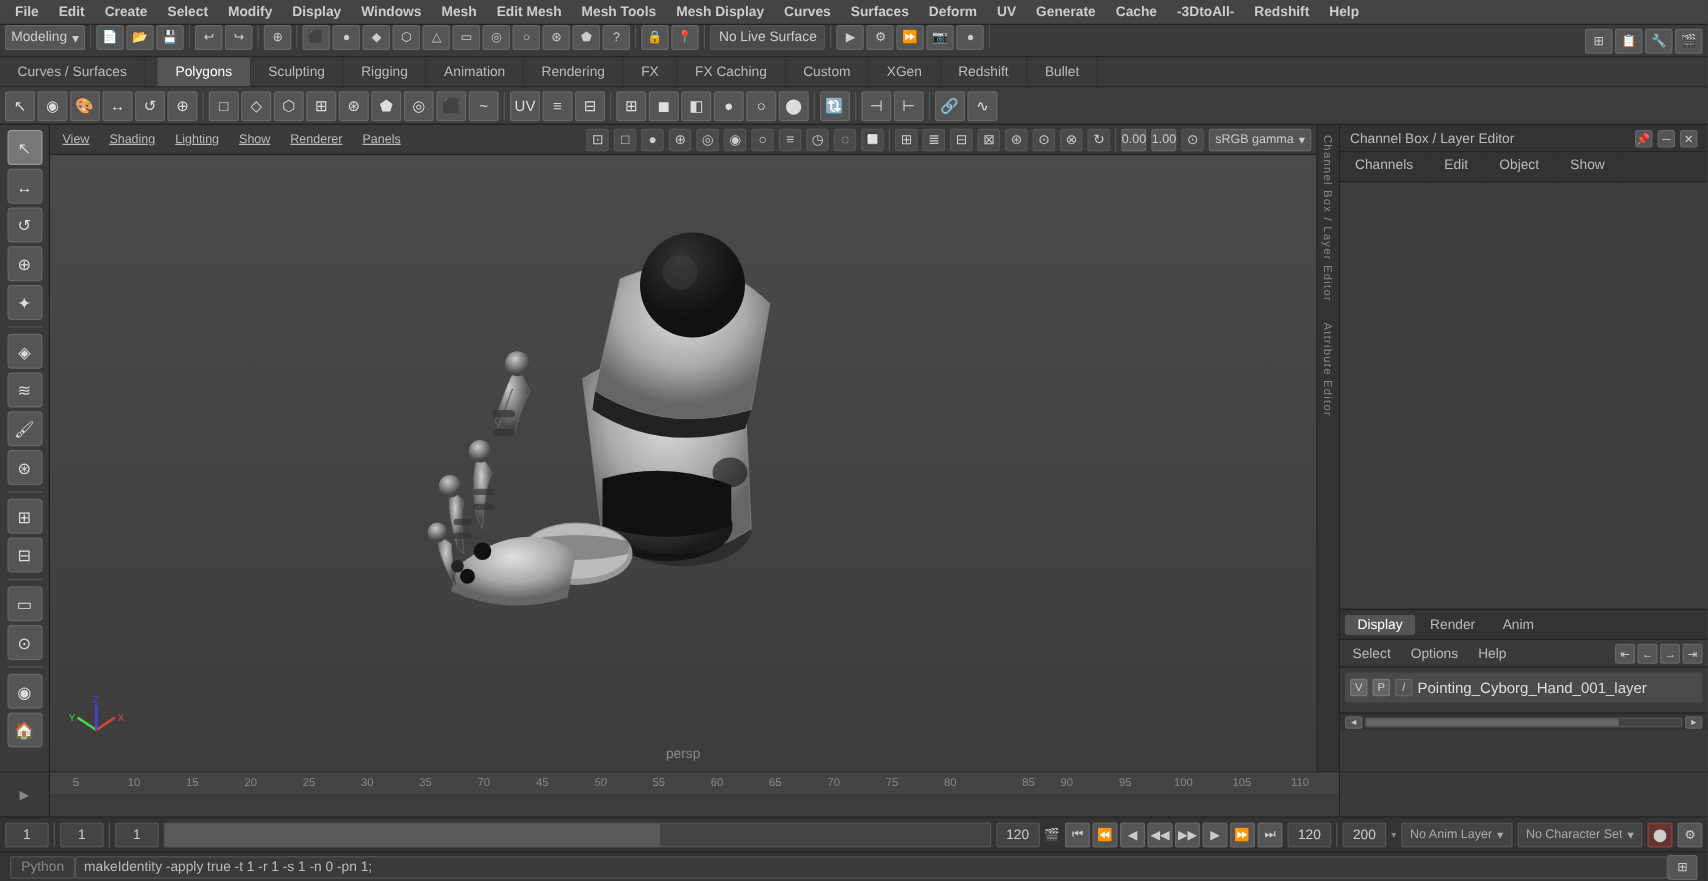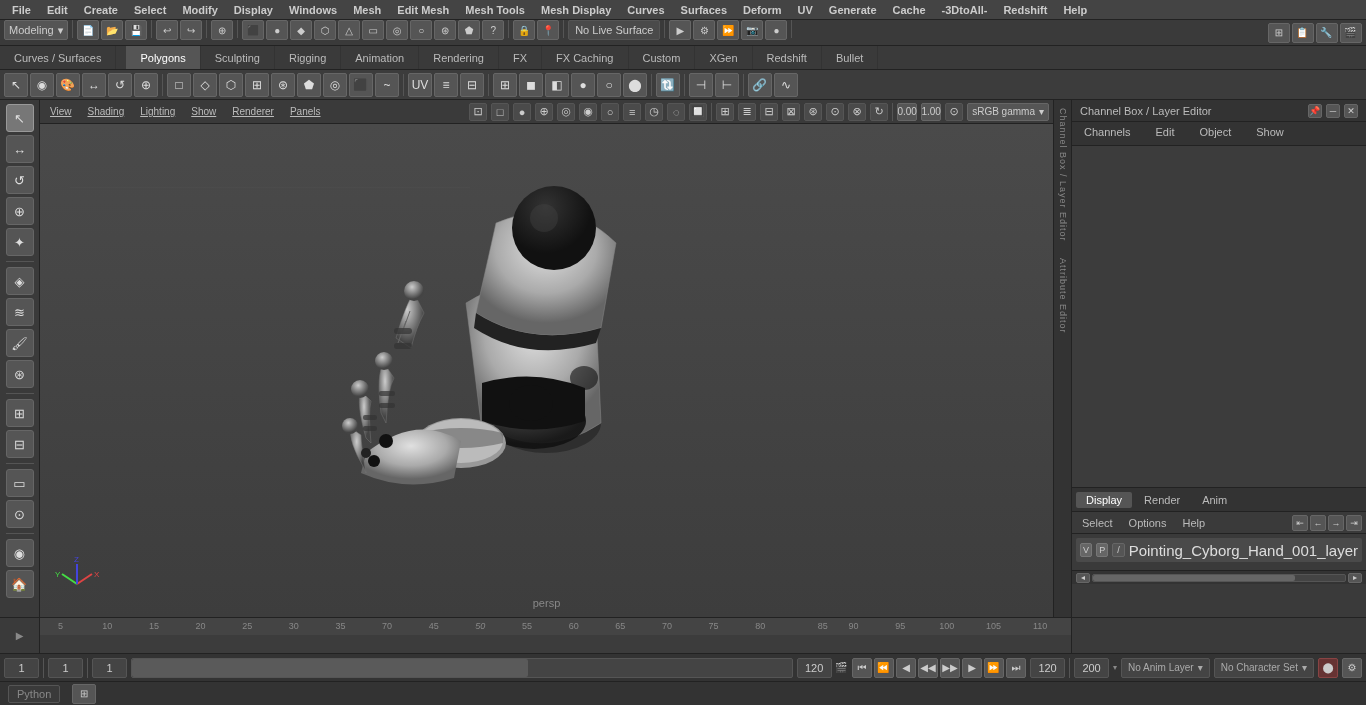--- a/index.html
+++ b/index.html
@@ -351,21 +351,21 @@
     .layer-row {
       height: 24px;
       display: flex;
       align-items: center;
       gap: 4px;
       padding: 0 4px;
       background: #4a4a4a;
       border-radius: 2px;
     }
     .layer-vp { width: 14px; height: 14px; background: #666; border: 1px solid #777; border-radius: 2px; font-size: 9px; display: flex; align-items: center; justify-content: center; cursor: pointer; color: #ccc; }
-    .layer-name { flex: 1; font-size: 15px; color: #ddd; }
+    .layer-name { flex: 1; font-size: 12px; color: #ddd; }
     .layer-icon { width: 14px; height: 14px; background: #555; border: 1px solid #666; border-radius: 2px; display: flex; align-items: center; justify-content: center; font-size: 9px; color: #ccc; cursor: pointer; }
 
     
     #timeline {
       height: 36px;
       background: #3a3a3a;
       border-top: 1px solid #222;
       display: flex;
       align-items: center;
     }
@@ -469,21 +469,21 @@
     }
 
     
     #status-bar {
       height: 24px;
       background: #333;
       border-top: 1px solid #222;
       display: flex;
       align-items: center;
       padding: 0 8px;
-      gap: 12px;
+      gap: 0;
     }
     #python-label {
       font-size: 11px;
       color: #888;
       background: #3a3a3a;
       padding: 2px 8px;
       border-radius: 2px;
       border: 1px solid #555;
     }
     #command-line {
@@ -986,14 +986,15 @@
   <div class="bb-dropdown">
     <span>No Character Set</span>
     <span>▾</span>
   </div>
   <div class="bb-btn" style="background:#633; border-color:#844;">⬤</div>
   <div class="bb-btn">⚙</div>
 </div>
 
 <div id="status-bar">
   <div id="python-label">Python</div>
+  <div id="command-line">makeIdentity -apply true -t 1 -r 1 -s 1 -n 0 -pn 1;</div>
   <div class="bb-btn" style="width:24px;">⊞</div>
 </div>
 
 </body></html>

